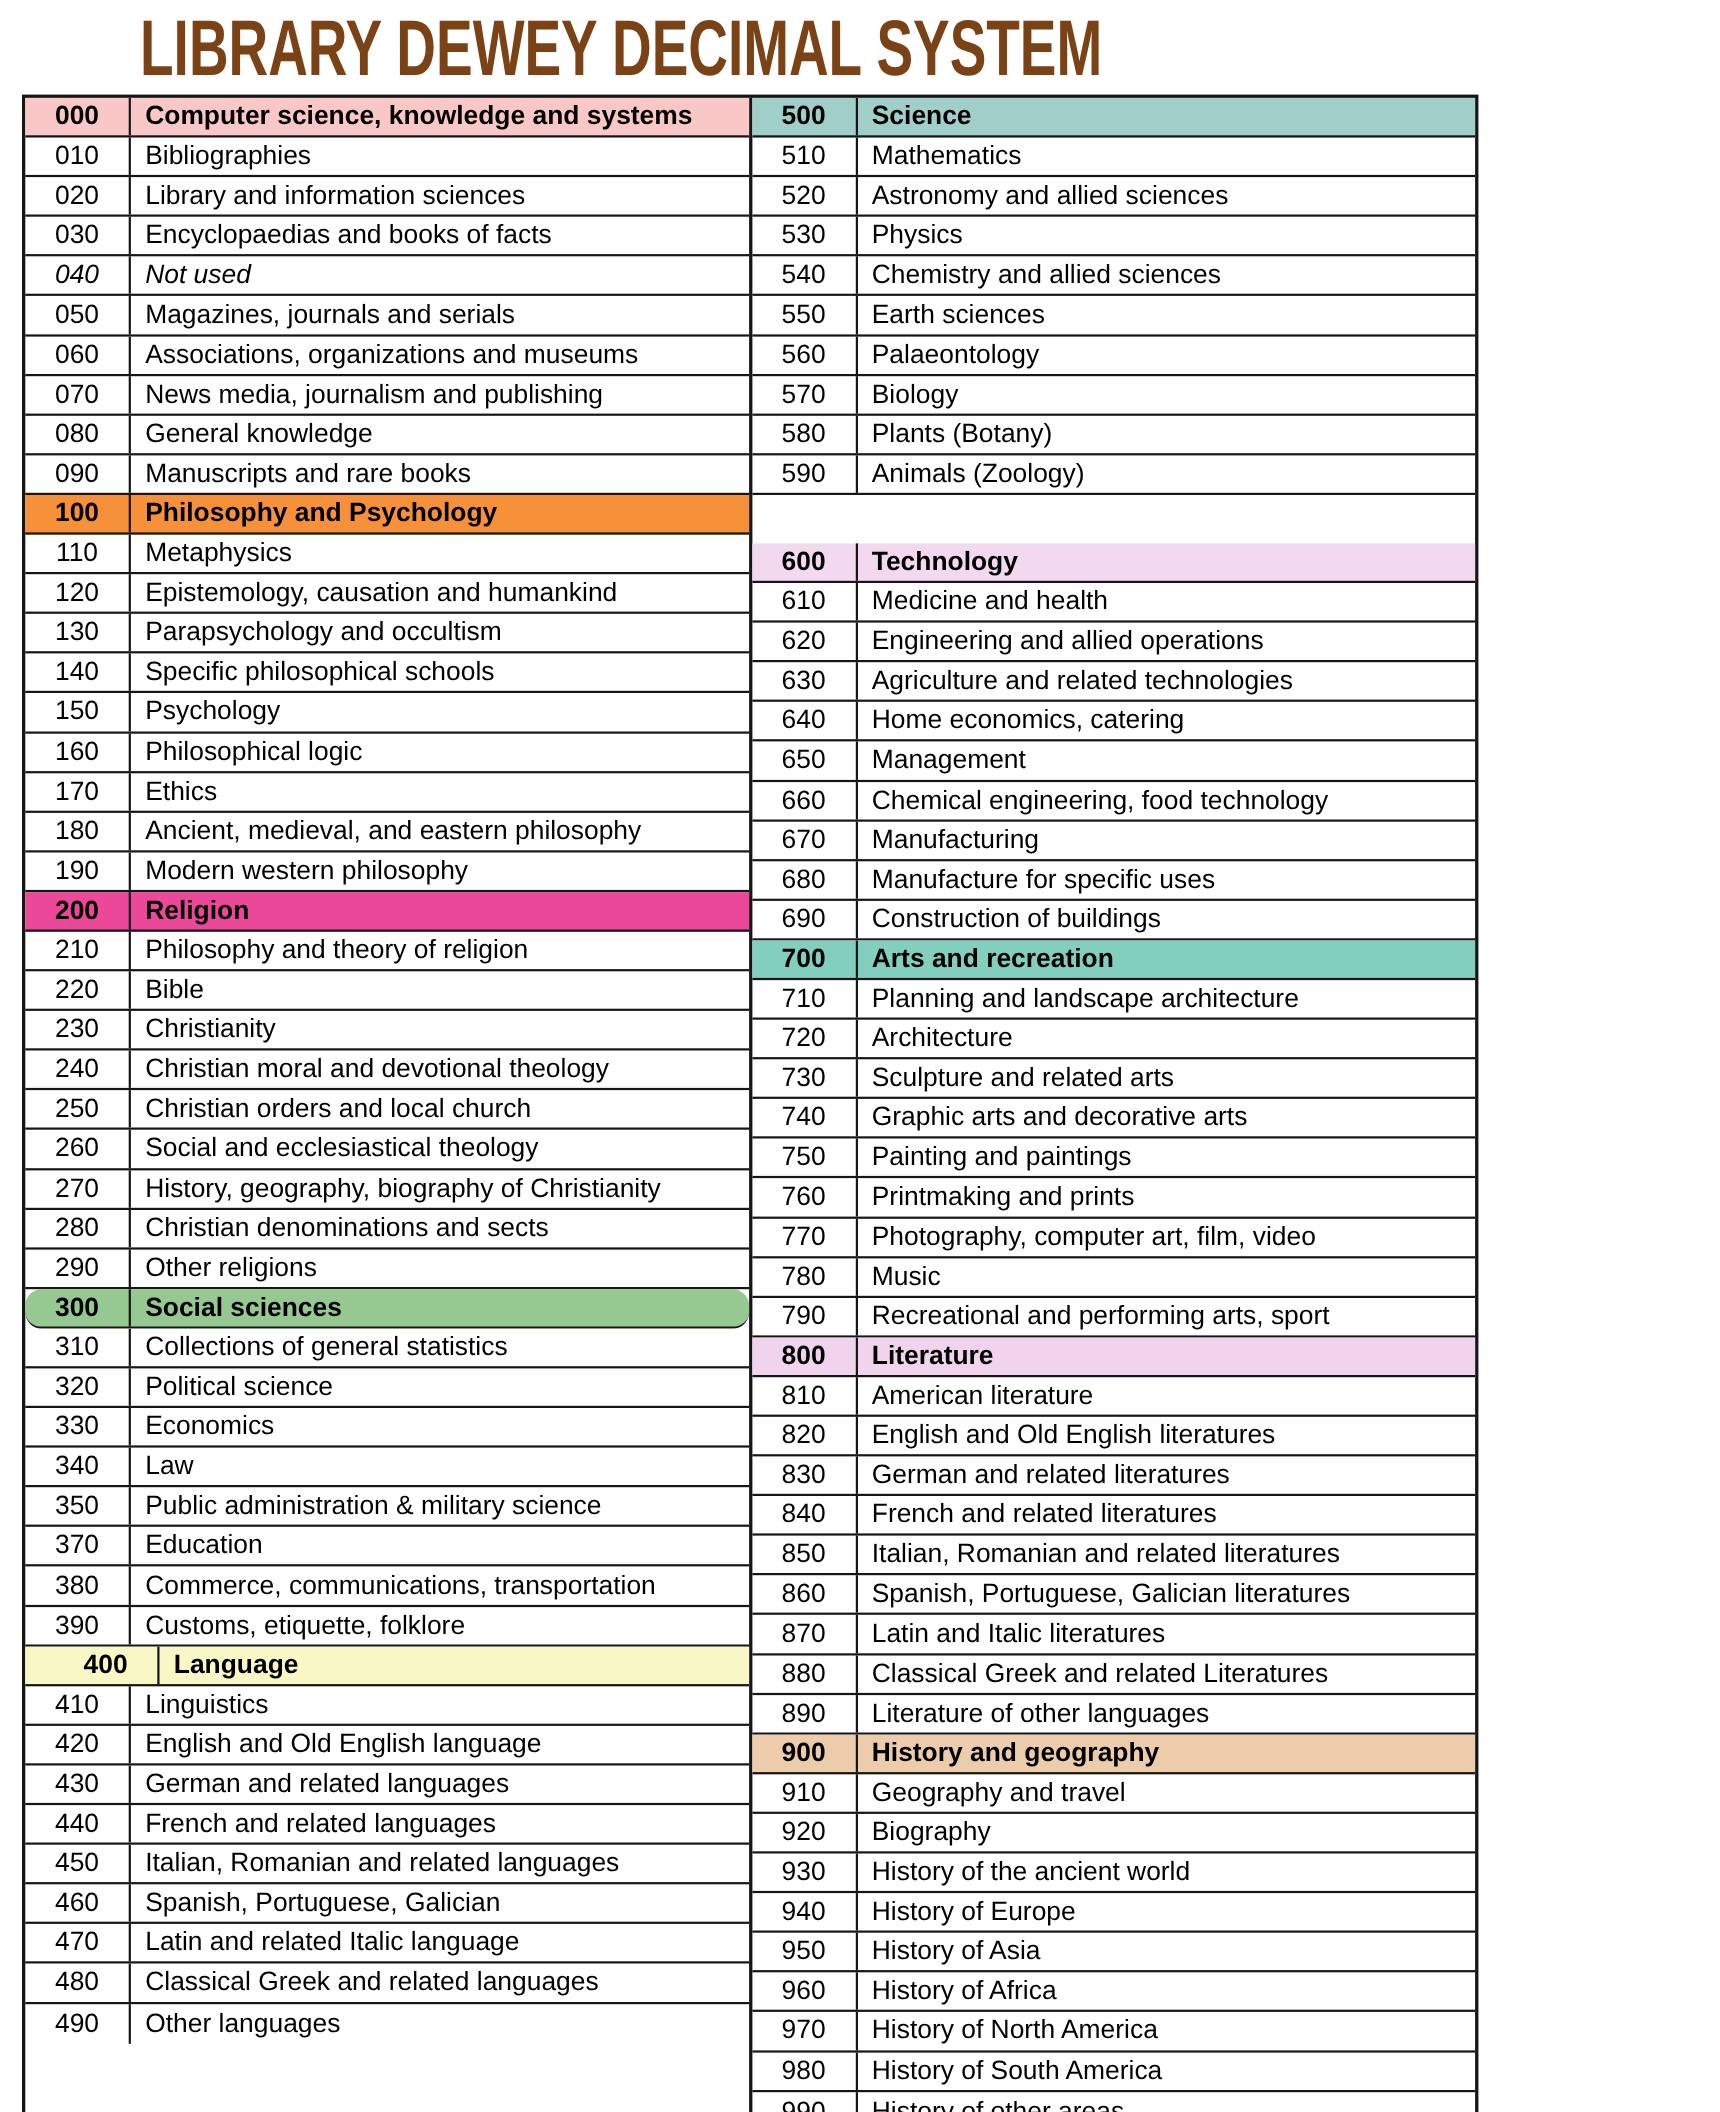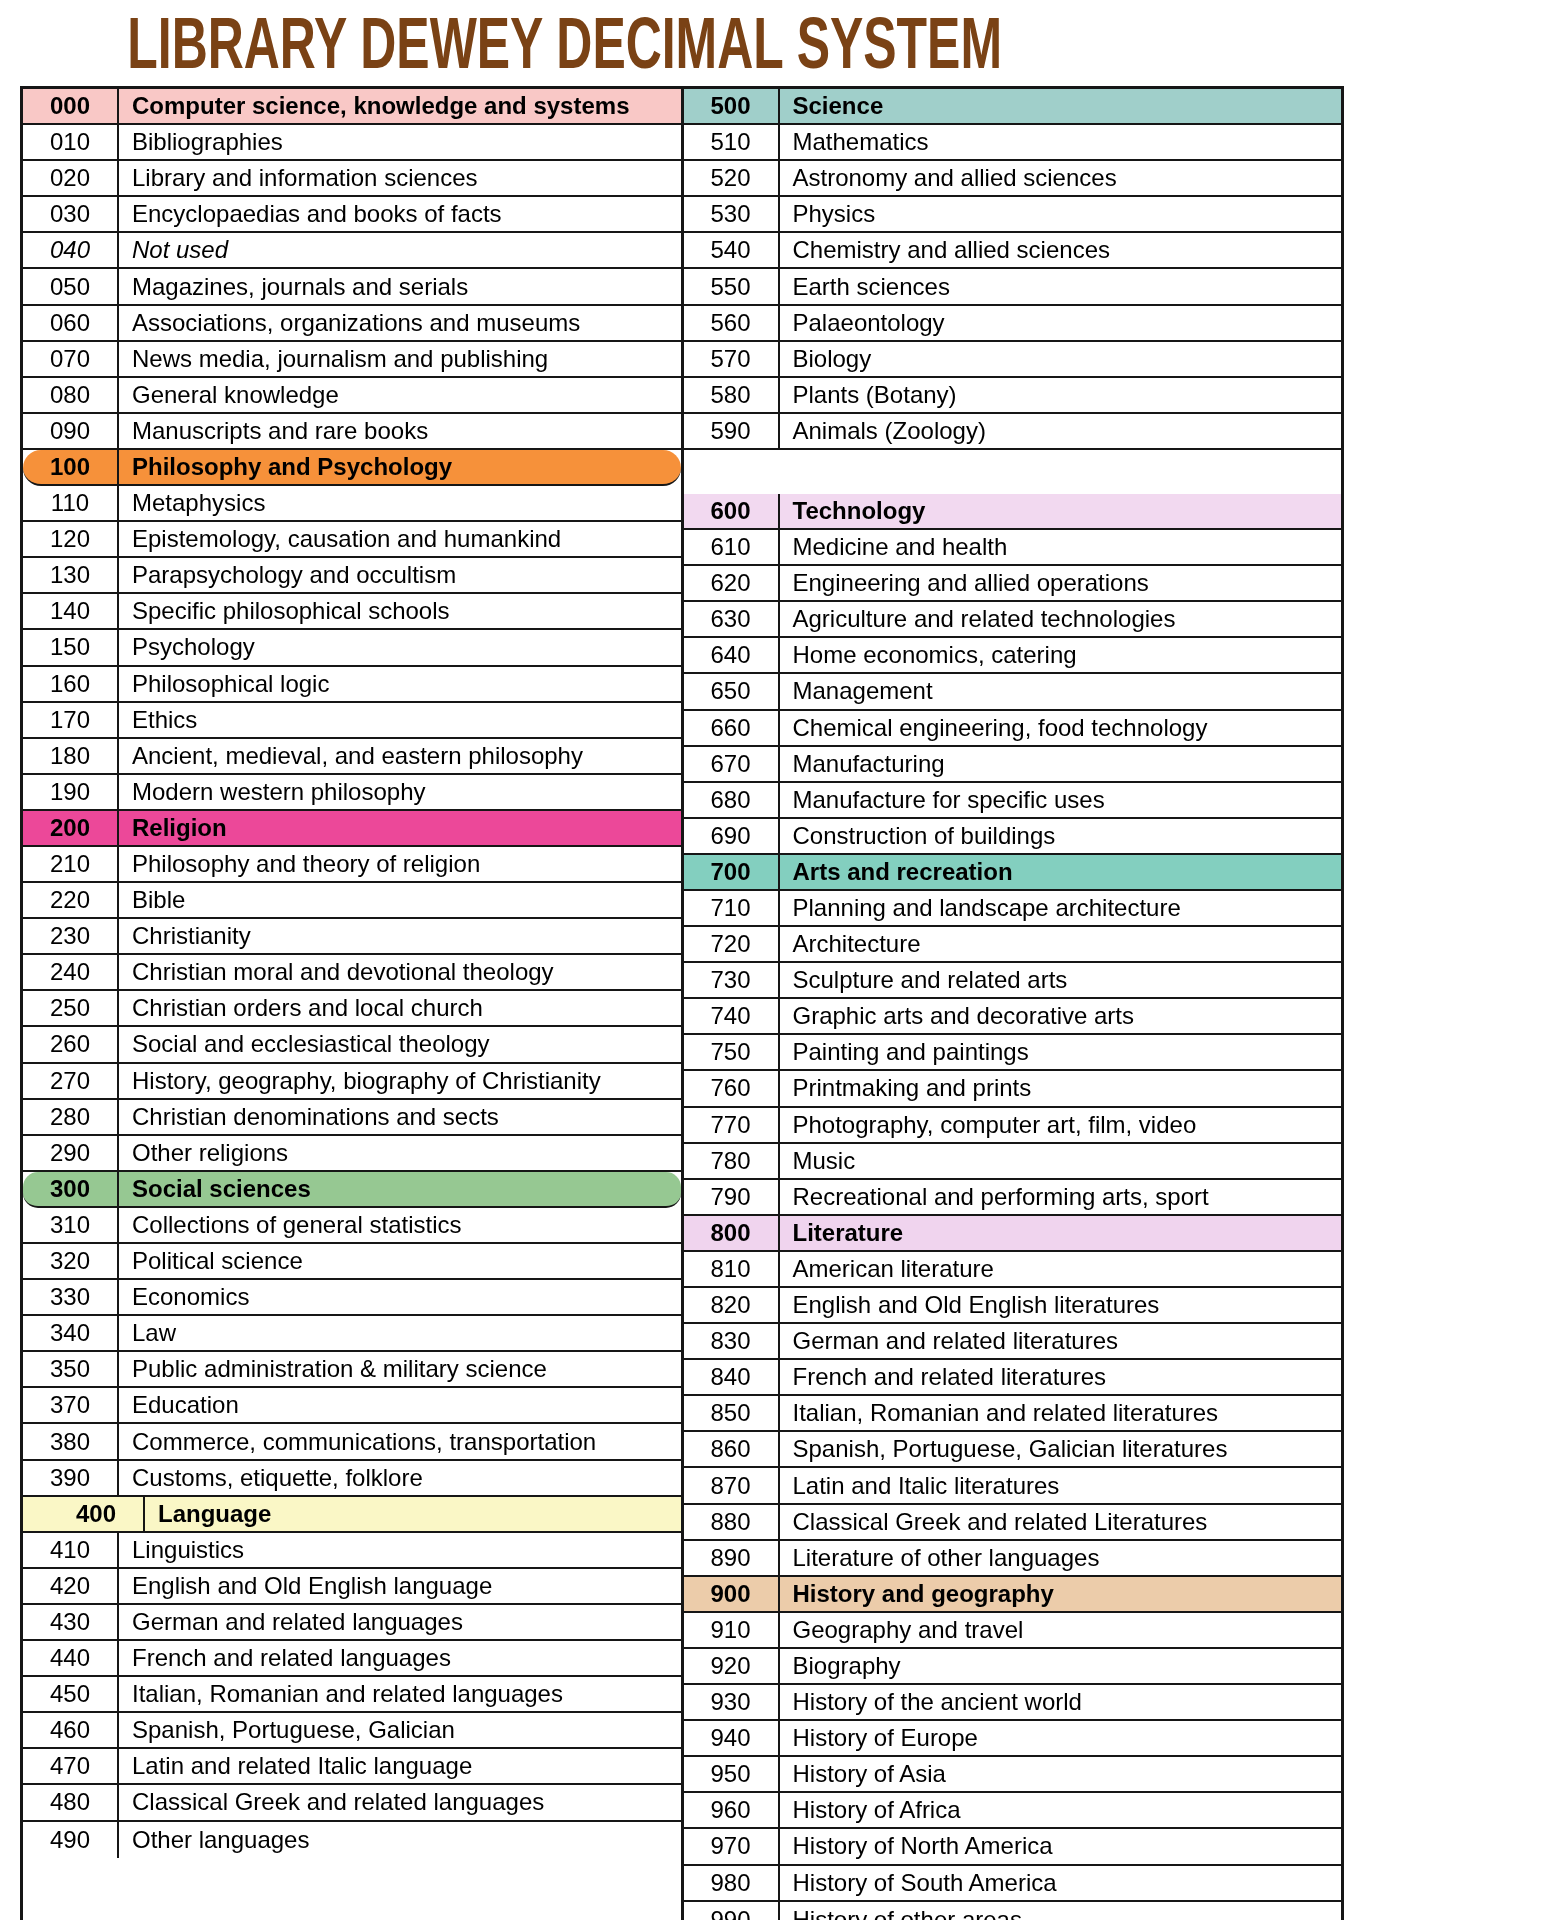--- a/index.html
+++ b/index.html
@@ -102,21 +102,21 @@
           <div class="cell label">News media, journalism and publishing</div>
         </div>
         <div class="row">
           <div class="cell code">080</div>
           <div class="cell label">General knowledge</div>
         </div>
         <div class="row">
           <div class="cell code">090</div>
           <div class="cell label">Manuscripts and rare books</div>
         </div>
-        <div class="row header" style="background: rgb(246, 145, 58); border-radius: 18px;">
+        <div class="row header" style="background: rgb(246, 145, 58);">
           <div class="cell code">100</div>
           <div class="cell label">Philosophy and Psychology</div>
         </div>
         <div class="row">
           <div class="cell code">110</div>
           <div class="cell label">Metaphysics</div>
         </div>
         <div class="row">
           <div class="cell code">120</div>
           <div class="cell label">Epistemology, causation and humankind</div>

